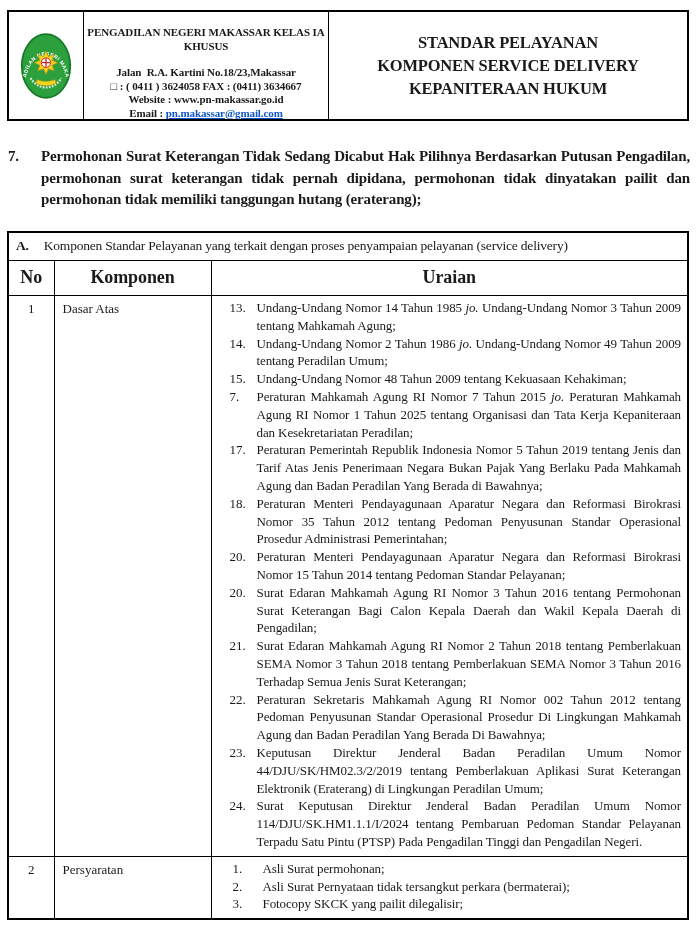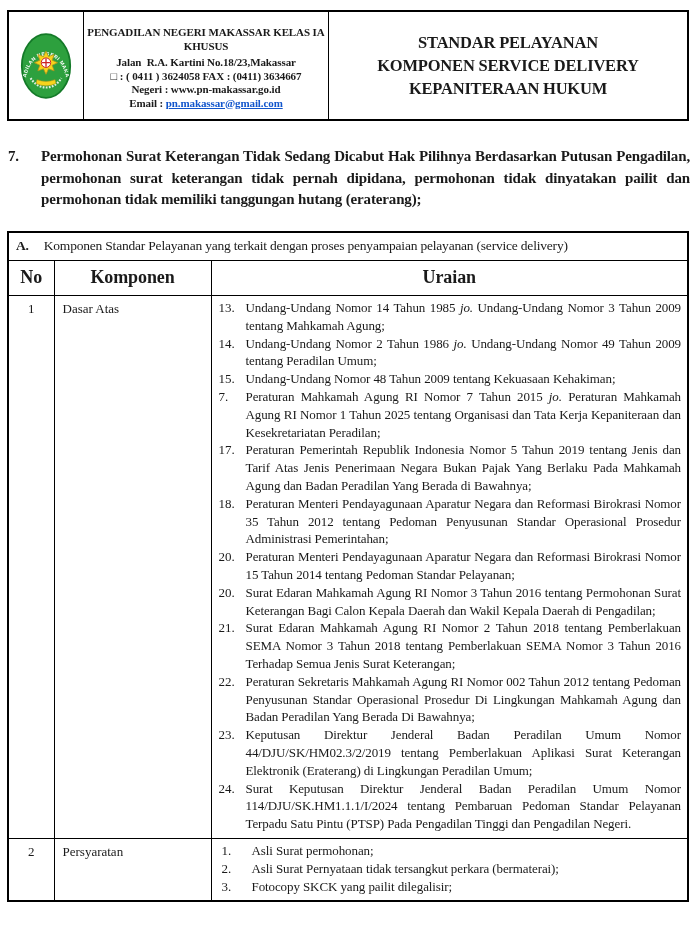--- a/index.html
+++ b/index.html
@@ -13,21 +13,21 @@
   .letterhead {
     position:absolute; top:10px; left:7px; width:682px; height:111px;
     border:2px solid #000; display:flex;
   }
   .lh-cell { border-right:1.3px solid #000; }
   .logo-cell { width:75px; display:flex; align-items:center; justify-content:center; }
   .org-cell {
     width:245px; text-align:center; font-weight:bold;
     font-size:11px; line-height:13.5px; padding-top:14px; letter-spacing:-0.1px;
   }
-  .org-name { margin-bottom:3px; }
+  .org-name { margin-bottom:13px; }
   .org-line { white-space:pre; }
   .email-link { color:#1155cc; text-decoration:underline; font-weight:bold;margin-top:48px; }
   .title-cell {
     flex:1; border-right:none; display:flex; flex-direction:column;
     align-items:center; justify-content:center; text-align:center;
     font-weight:bold; font-size:16.5px; line-height:23px; letter-spacing:-0.2px;
   }
 
   
   .section7 {
@@ -49,21 +49,21 @@
   .a-label { font-weight:bold; margin-right:15px; }
   .head-row td {
     text-align:center; font-weight:bold; font-size:18px;
     padding:6px 4px 7px 4px; letter-spacing:-0.1px;
   }
   .col-no { width:46px; }
   .col-komp { width:157px; }
   .body-row td { vertical-align:top; line-height:17.8px; }
   .no-cell { text-align:center; padding-top:4px; }
   .komp-cell { padding:4px 4px 4px 8px; }
-  .uraian-cell { padding:3px 6px 5px 7px; }
+  .uraian-cell { padding:3px 6px 5px 18px; }
   .li { display:flex; }
   .li .num { width:27px; flex-shrink:0; }
   .row-persyaratan .li .num { width:33px; padding-left:3px; }
   .li .txt { flex:1; text-align:justify; letter-spacing:-0.1px; }
 </style>
 </head>
 <body>
 
 <div class="letterhead">
   <div class="lh-cell logo-cell">
@@ -83,21 +83,21 @@
     </svg>
   </div>
 
   <div class="lh-cell org-cell">
     <div class="org-name">
       <div>PENGADILAN NEGERI MAKASSAR KELAS IA</div>
       <div>KHUSUS</div>
     </div>
     <div class="org-line">Jalan  R.A. Kartini No.18/23,Makassar</div>
     <div class="org-line">□ : ( 0411 ) 3624058 FAX : (0411) 3634667</div>
-    <div class="org-line">Negeri : www.pn-makassar.go.id</div>
+    <div class="org-line">Website : www.pn-makassar.go.id</div>
     <div class="org-line"><span>Email : </span><a href="#" class="email-link">pn.makassar@gmail.com</a></div>
   </div>
 
   <div class="lh-cell title-cell">
     <div>STANDAR PELAYANAN</div>
     <div>KOMPONEN SERVICE DELIVERY</div>
     <div>KEPANITERAAN HUKUM</div>
   </div>
 </div>
 

